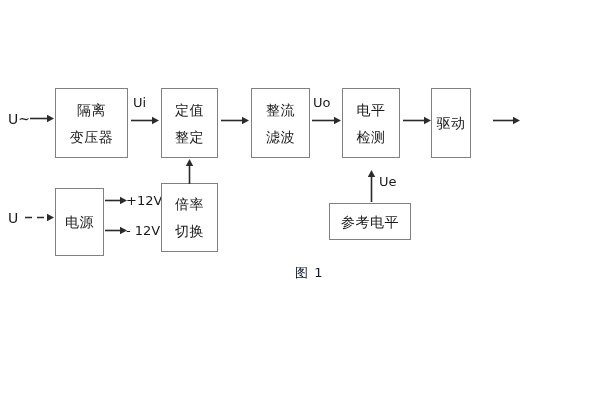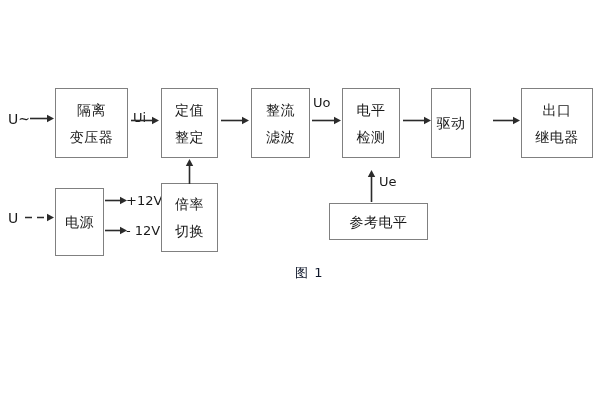--- a/index.html
+++ b/index.html
@@ -82,21 +82,21 @@
       <line x1="0" y1="4.5" x2="17" y2="4.5" stroke="#2b2b2b" stroke-width="1.6"></line>
       <polygon points="17,0.8 24,4.5 17,8.2" fill="#2b2b2b"></polygon>
     </svg>
   </div>
 
   <div class="box" style="left:55px; top:88px; width:73px; height:70px;">
     <span class="line">隔离</span>
     <span class="line">变压器</span>
   </div>
 
-  <div class="label" style="left:133px; top:111px;">Ui</div>
+  <div class="label" style="left:133px; top:96px;">Ui</div>
   <div class="arrow-h" style="left:131px; top:116px; width:28px;">
     <svg width="28" height="9" viewBox="0 0 28 9">
       <line x1="0" y1="4.5" x2="21" y2="4.5" stroke="#2b2b2b" stroke-width="1.6"></line>
       <polygon points="21,0.8 28,4.5 21,8.2" fill="#2b2b2b"></polygon>
     </svg>
   </div>
 
   <div class="box" style="left:161px; top:88px; width:57px; height:70px;">
     <span class="line">定值</span>
     <span class="line">整定</span>
@@ -138,24 +138,20 @@
     <span class="line">驱动</span>
   </div>
 
   <div class="arrow-h" style="left:493px; top:116px; width:27px;">
     <svg width="27" height="9" viewBox="0 0 27 9">
       <line x1="0" y1="4.5" x2="20" y2="4.5" stroke="#2b2b2b" stroke-width="1.6"></line>
       <polygon points="20,0.8 27,4.5 20,8.2" fill="#2b2b2b"></polygon>
     </svg>
   </div>
 
-  <div class="box" style="left:521px; top:88px; width:72px; height:70px;">
-    <span class="line">出口</span>
-    <span class="line">继电器</span>
-  </div>
 
   <div class="label label-big" style="left:8px; top:211px;">U</div>
 
   <div class="arrow-h" style="left:24px; top:213px; width:30px;">
     <svg width="30" height="9" viewBox="0 0 30 9">
       <line x1="1" y1="4.5" x2="23" y2="4.5" stroke="#2b2b2b" stroke-width="1.5" stroke-dasharray="7 5"></line>
       <polygon points="23,0.8 30,4.5 23,8.2" fill="#2b2b2b"></polygon>
     </svg>
   </div>
 
@@ -184,21 +180,21 @@
     <span class="line">切换</span>
   </div>
 
   <div class="arrow-v" style="left:185px; top:159px; height:25px;">
     <svg width="9" height="25" viewBox="0 0 9 25">
       <line x1="4.5" y1="25" x2="4.5" y2="7" stroke="#2b2b2b" stroke-width="1.6"></line>
       <polygon points="0.8,7 4.5,0 8.2,7" fill="#2b2b2b"></polygon>
     </svg>
   </div>
 
-  <div class="box" style="left:329px; top:203px; width:99px; height:37px;">
+  <div class="box" style="left:329px; top:203px; width:82px; height:37px;">
     <span class="line">参考电平</span>
   </div>
 
   <div class="arrow-v" style="left:367px; top:170px; height:32px;">
     <svg width="9" height="32" viewBox="0 0 9 32">
       <line x1="4.5" y1="32" x2="4.5" y2="7" stroke="#2b2b2b" stroke-width="1.6"></line>
       <polygon points="0.8,7 4.5,0 8.2,7" fill="#2b2b2b"></polygon>
     </svg>
   </div>
   <div class="label" style="left:379px; top:175px;">Ue</div>

